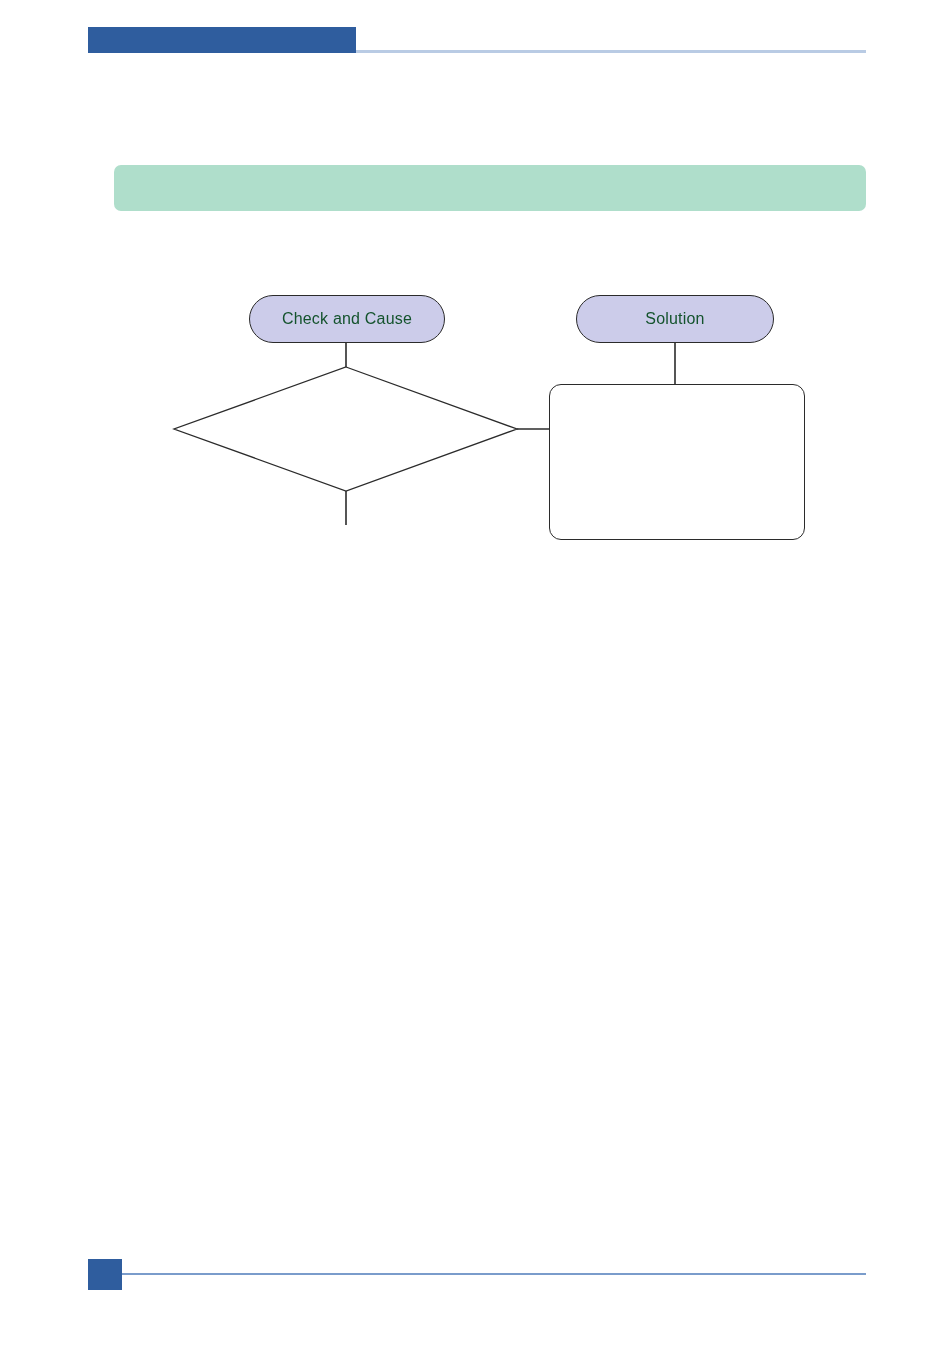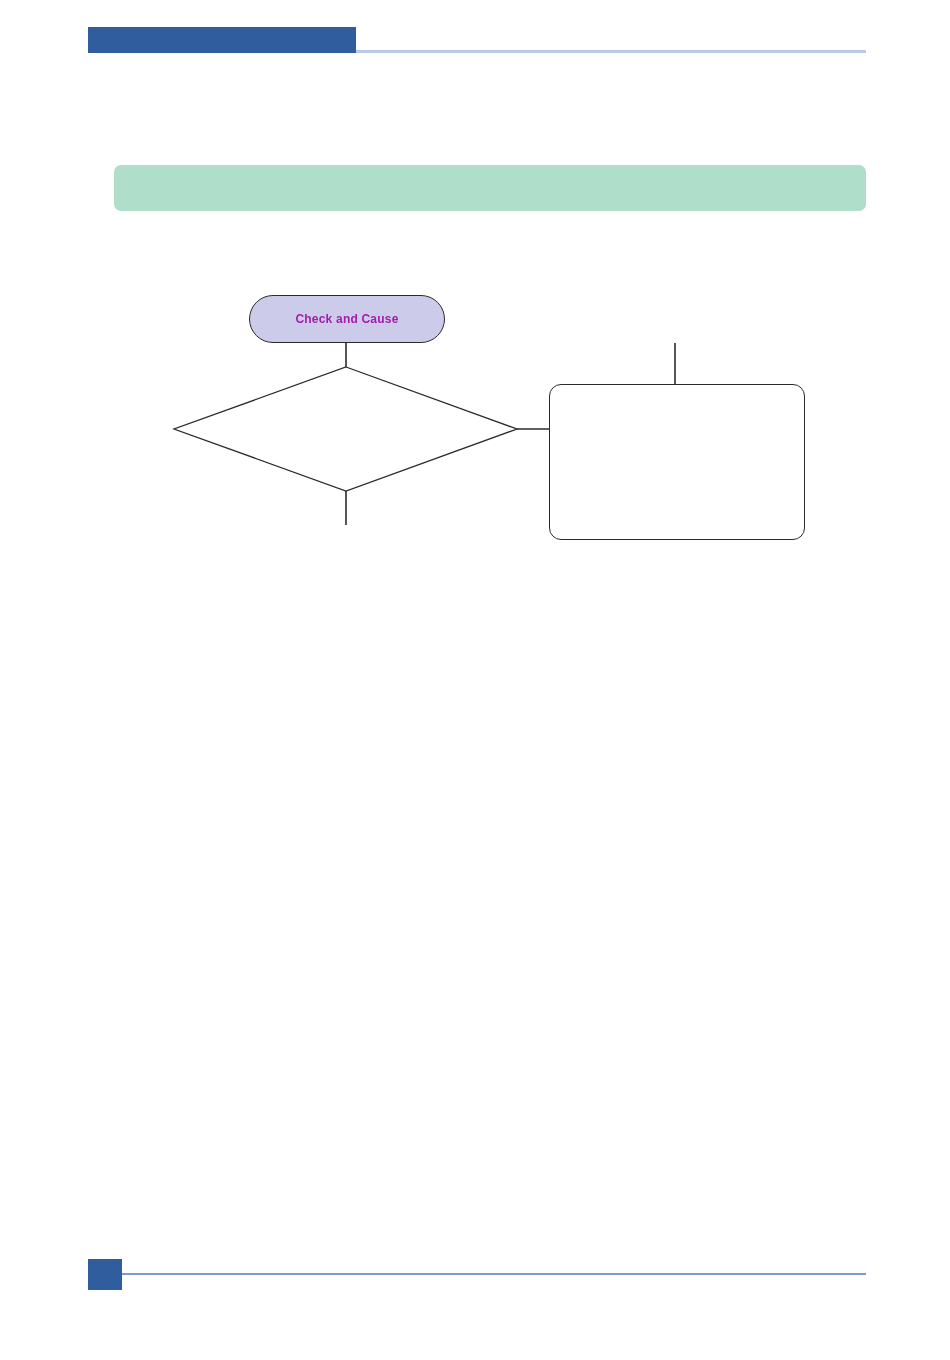--- a/index.html
+++ b/index.html
@@ -98,23 +98,23 @@
     justify-content: center;
     text-align: center;
   }
 
   .pill {
     background: #ccccea;
     border: 1.3px solid #2b2b2b;
     border-radius: 26px;
   }
   .pill .node-label {
-    font-size: 12px;
-    font-weight: bold;
-    color: #a21caf;
+    font-size: 16px;
+    font-weight: normal;
+    color: #14532d;
     letter-spacing: 0.2px;
   }
 
   .node-check  { left: 249px; top: 295px; width: 196px; height: 48px; }
   .node-solution { left: 576px; top: 295px; width: 198px; height: 48px; }
   .node-end    { left: 249px; top: 524px; width: 196px; height: 48px; }
 
   .node-box {
     left: 549px;
     top: 384px;
@@ -215,20 +215,23 @@
       <line x1="675" y1="343" x2="675" y2="385" stroke="#2b2b2b" stroke-width="1.6"></line>
 
       <polygon points="346,367 517,429 346,491 174,429" fill="#ffffff" stroke="#2b2b2b" stroke-width="1.3"></polygon>
     </svg>
   </div>
 
   <div class="node pill node-check">
     <span class="node-label">Check and Cause</span>
   </div>
 
+  <div class="node pill node-solution">
+    <span class="node-label">Solution</span>
+  </div>
 
   <div class="node node-diamond">
     <span class="diamond-label"></span>
   </div>
 
   <div class="node node-box">
     <span class="node-label"></span>
   </div>
 
 

